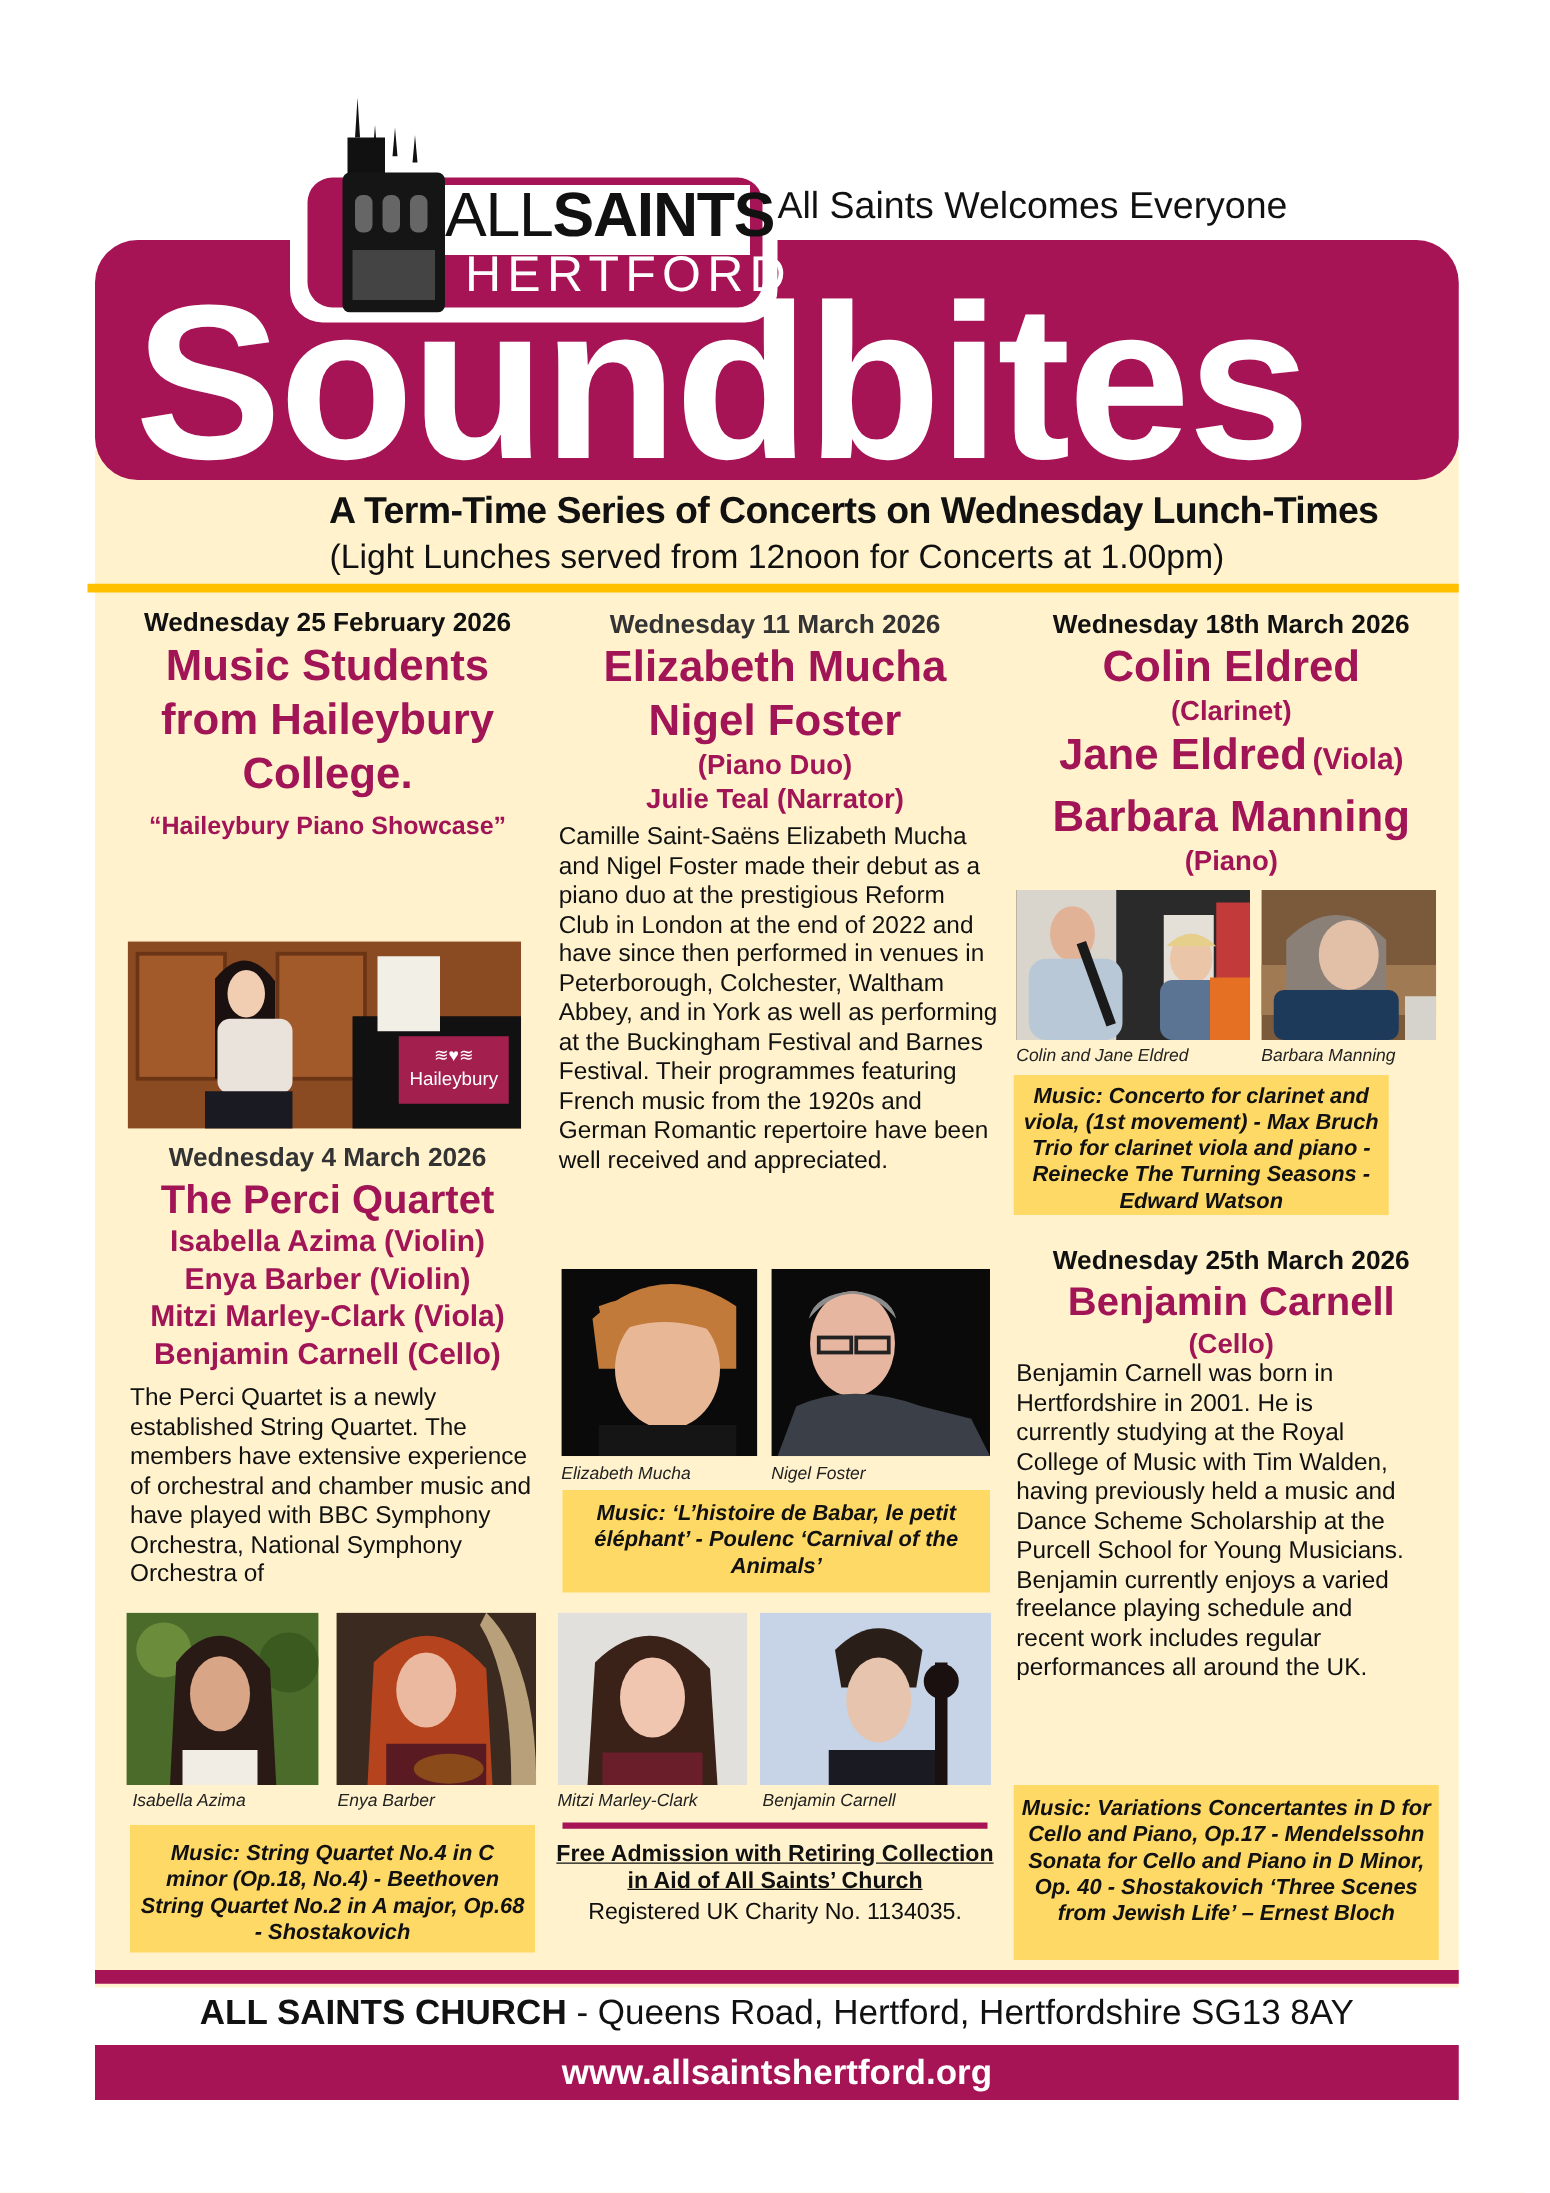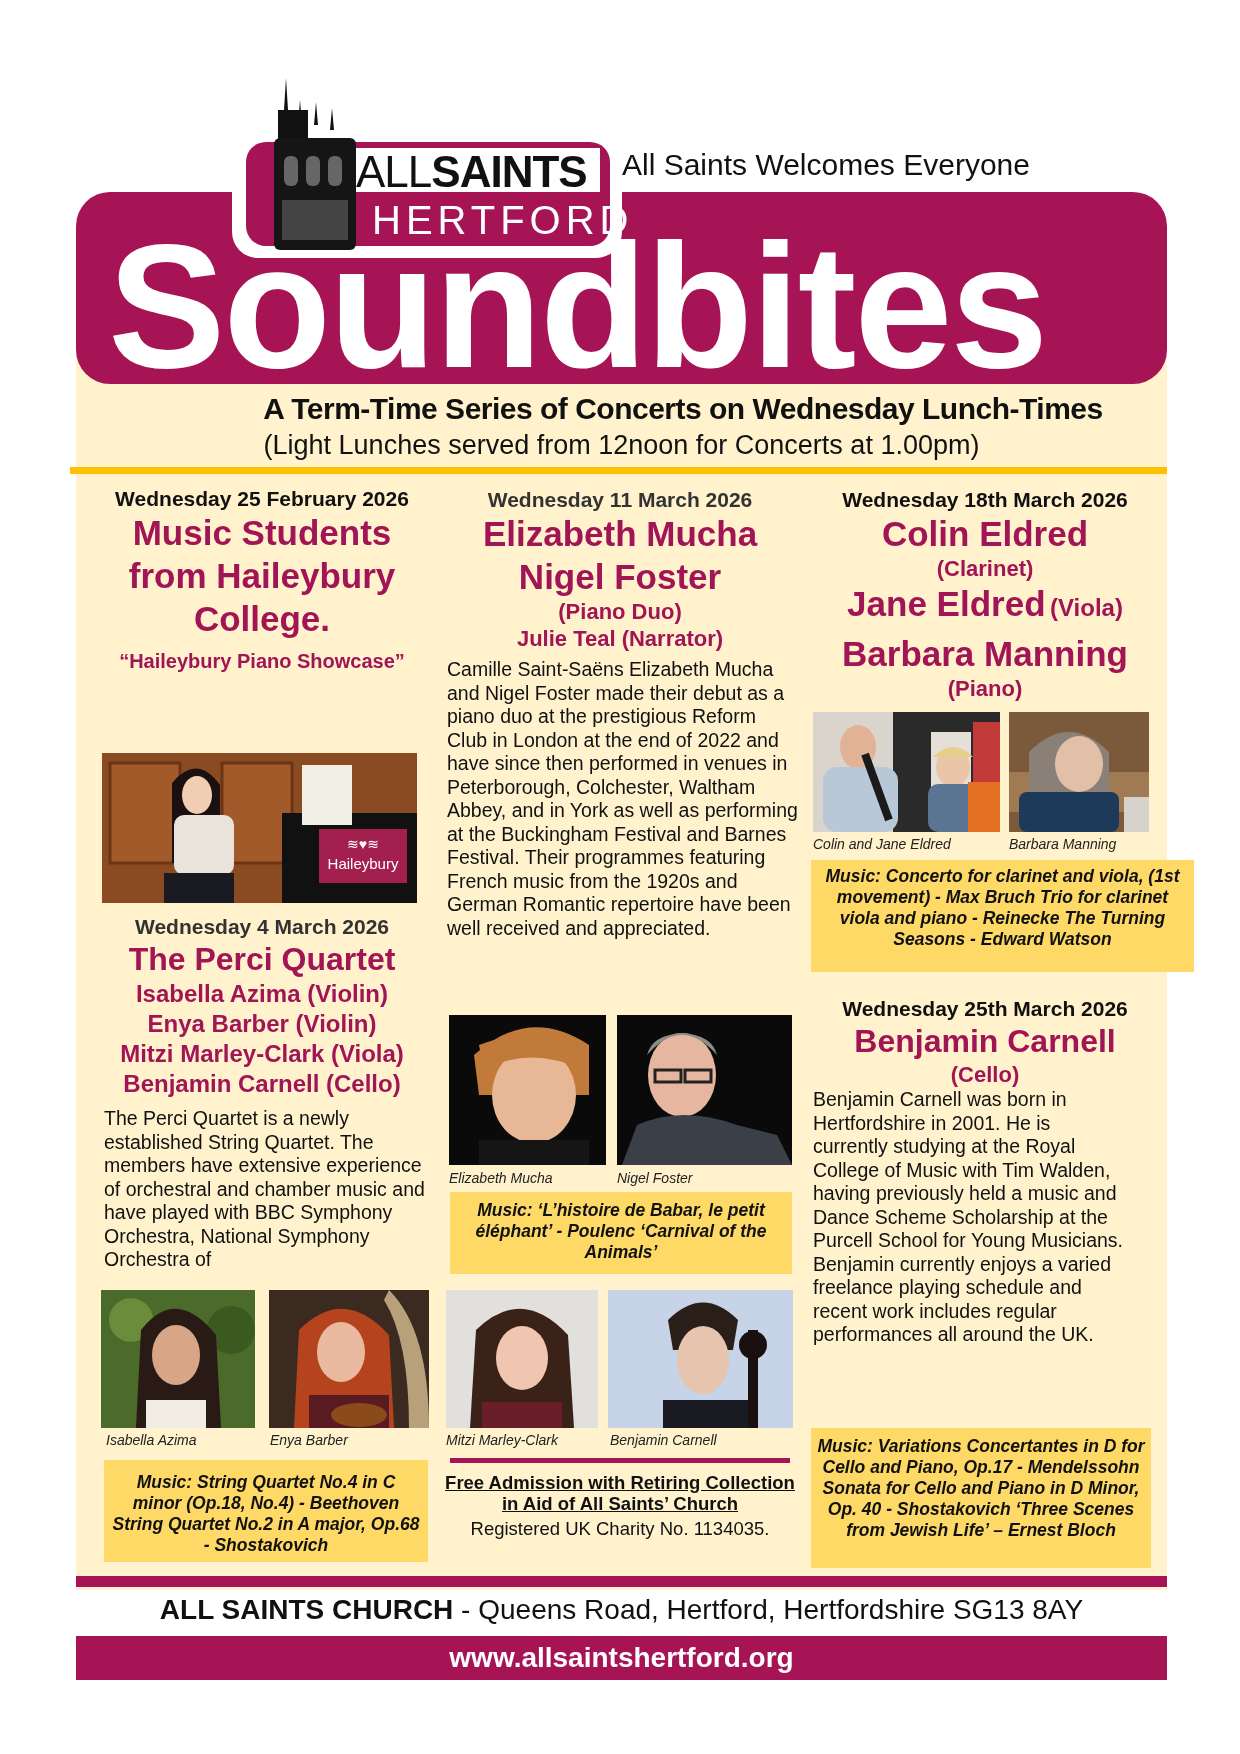--- a/index.html
+++ b/index.html
@@ -7,21 +7,21 @@
   body { position: relative; font-family: "Liberation Sans", sans-serif; color: #111; }
 
   .cream { position: absolute; left: 76px; top: 360px; width: 1091px; height: 1230px; background: #fff2cc; }
 
   
   .banner { position: absolute; left: 76px; top: 192px; width: 1091px; height: 192px; background: #a61456; border-radius: 34px; }
   .banner-title { position: absolute; left: 108px; top: 218px; width: 1040px; font-family: "Liberation Sans", sans-serif; font-weight: bold; font-size: 176px; line-height: 176px; color: #ffffff; letter-spacing: -2px; white-space: nowrap; }
 
   .logo-wrap { position: absolute; left: 232px; top: 130px; width: 390px; height: 128px; background: #ffffff; border-radius: 26px; }
   .logo-box { position: absolute; left: 246px; top: 142px; width: 364px; height: 104px; background: #a61456; border-radius: 20px; }
-  .logo-allsaints { position: absolute; left: 352px; top: 148px; width: 248px; height: 44px; background: #ffffff; font-size: 44px; line-height: 48px; color: #111; letter-spacing: -1px; padding-left: 4px; }
+  .logo-allsaints { position: absolute; left: 352px; top: 148px; width: 248px; height: 56px; background: #ffffff; font-size: 50px; line-height: 48px; color: #111; letter-spacing: -1px; padding-left: 4px; }
   .logo-allsaints b { font-weight: bold; }
   .logo-hertford { position: absolute; left: 372px; top: 198px; font-size: 40px; line-height: 44px; color: #ffffff; letter-spacing: 5px; }
   .tower { position: absolute; left: 270px; top: 70px; width: 90px; height: 180px; }
   .welcome { position: absolute; left: 622px; top: 148px; font-size: 30px; color: #111; white-space: nowrap; }
 
   .subtitle { position: absolute; left: 76px; top: 392px; width: 1214px; text-align: center; font-size: 30px; font-weight: bold; color: #111; letter-spacing: -0.5px; }
   .subtitle2 { position: absolute; left: 76px; top: 430px; width: 1091px; text-align: center; font-size: 27px; color: #111; }
   .gold-rule { position: absolute; left: 70px; top: 467px; width: 1097px; height: 7px; background: #ffc000; }
 
   
@@ -234,21 +234,21 @@
     <rect width="140" height="120" fill="#7a5a3a"></rect>
     <rect x="0" y="60" width="140" height="40" fill="#a07a52"></rect>
     <path d="M20 40 Q60 0 100 40 L100 80 L20 80 Z" fill="#8a8078"></path>
     <ellipse cx="70" cy="52" rx="24" ry="28" fill="#e2c0a8"></ellipse>
     <rect x="10" y="80" width="100" height="40" rx="8" fill="#1e3a5a"></rect>
     <rect x="115" y="85" width="25" height="35" fill="#d6d2cc"></rect>
   </svg>
 </div>
 <div class="caption" style="position:absolute; left:1009px; top:836px;">Barbara Manning</div>
 
-<div class="music-box" style="position:absolute; left:811px; top:860px; width:383px; height:112px; padding-top:6px;">Music: Concerto for clarinet and viola, (1st movement) - Max Bruch Trio for clarinet viola and piano - Reinecke The Turning Seasons - Edward Watson</div>
+<div class="music-box" style="position:absolute; left:811px; top:860px; width:300px; height:112px; padding-top:6px;">Music: Concerto for clarinet and viola, (1st movement) - Max Bruch Trio for clarinet viola and piano - Reinecke The Turning Seasons - Edward Watson</div>
 
 <div class="col" style="left:800px; top:997px; width:370px;">
   <div class="date">Wednesday 25th March 2026</div>
   <div class="mag h-l">Benjamin Carnell</div>
   <div class="mag h-s">(Cello)</div>
   <div class="body-text" style="padding-left:13px; padding-right:40px;">Benjamin Carnell was born in Hertfordshire in 2001. He is currently studying at the Royal College of Music with Tim Walden, having previously held a music and Dance Scheme Scholarship at the Purcell School for Young Musicians. Benjamin currently enjoys a varied freelance playing schedule and recent work includes regular performances all around the UK.</div>
 </div>
 
 <div class="music-box" style="position:absolute; left:811px; top:1428px; width:340px; height:140px; padding-top:8px;text-align:center;">Music: Variations Concertantes in D for Cello and Piano, Op.17 - Mendelssohn Sonata for Cello and Piano in D Minor, Op. 40 - Shostakovich ‘Three Scenes from Jewish Life’ – Ernest Bloch</div>
 

